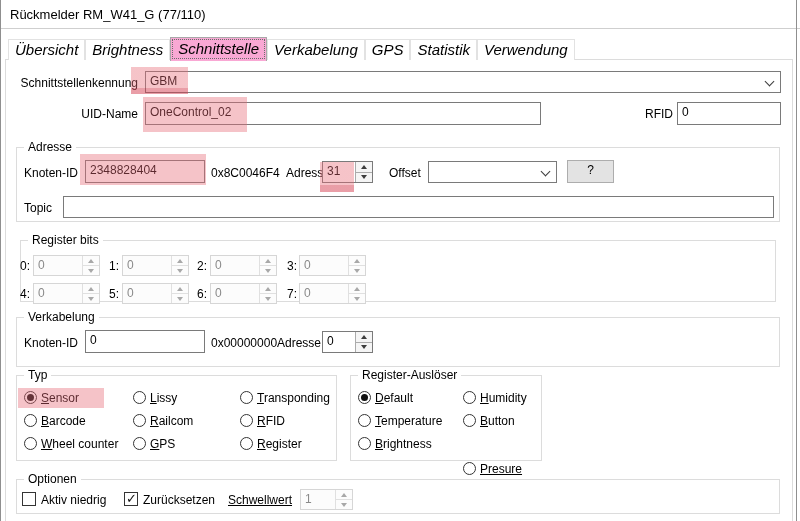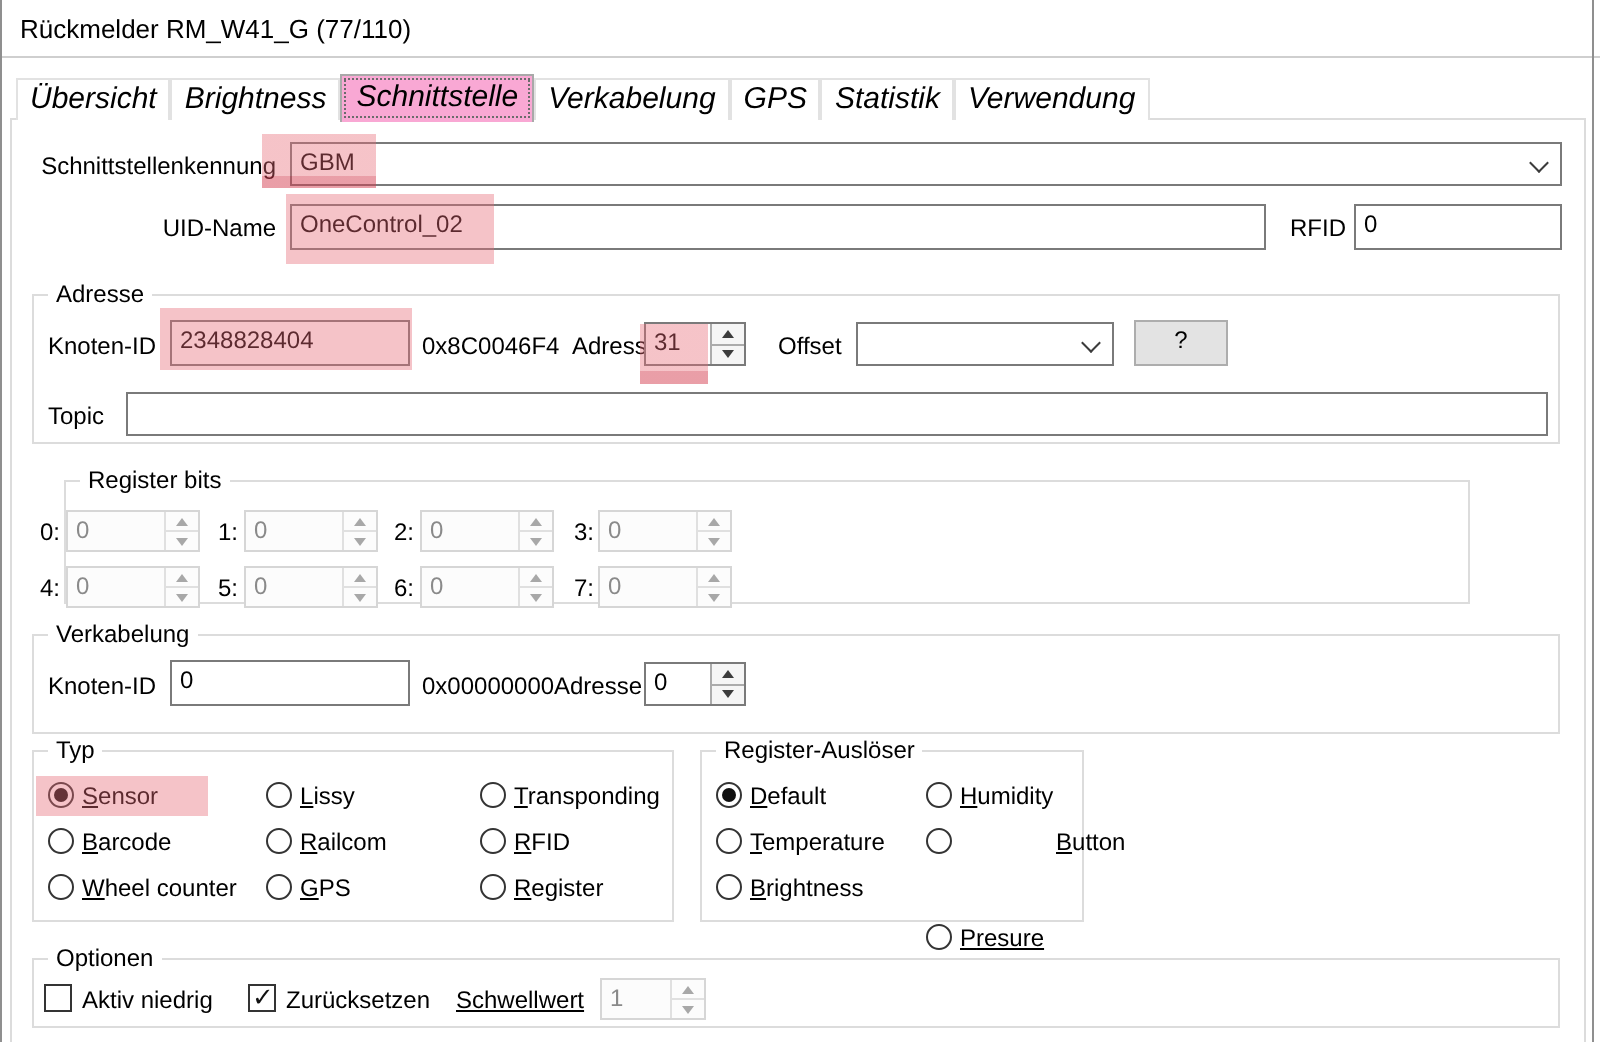--- a/index.html
+++ b/index.html
@@ -74,21 +74,21 @@
 
 <div class="page"></div>
 
 <div class="lbl r" style="left:0;top:76px;width:138px;">Schnittstellenkennung</div>
 <div class="combo" style="left:145px;top:71px;width:636px;height:22px;">
   <span>GBM</span>
   <span class="chev"></span>
 </div>
 
 <div class="lbl r" style="left:0;top:107px;width:138px;">UID-Name</div>
-<div class="box" style="left:145px;top:102px;width:488px;height:23px;">OneControl_02</div>
+<div class="box" style="left:145px;top:102px;width:396px;height:23px;">OneControl_02</div>
 <div class="lbl" style="left:645px;top:107px;">RFID</div>
 <div class="box" style="left:677px;top:102px;width:104px;height:23px;">0</div>
 
 <div class="grp" style="left:16px;top:147px;width:764px;height:75px;">
   <span class="gt">Adresse</span>
 </div>
 <div class="lbl" style="left:24px;top:166px;">Knoten-ID</div>
 <div class="box" style="left:85px;top:160px;width:120px;height:23px;">2348828404</div>
 <div class="lbl" style="left:211px;top:166px;">0x8C0046F4</div>
 <div class="lbl" style="left:286px;top:166px;">Adresse</div>
@@ -105,21 +105,21 @@
 </div>
 <div class="lbl" style="left:389px;top:166px;">Offset</div>
 <div class="combo" style="left:428px;top:161px;width:129px;height:22px;">
   <span></span>
   <span class="chev"></span>
 </div>
 <div class="btn" style="left:567px;top:160px;width:47px;height:23px;">?</div>
 <div class="lbl" style="left:24px;top:201px;">Topic</div>
 <div class="box" style="left:63px;top:196px;width:711px;height:22px;"></div>
 
-<div class="grp" style="left:32px;top:240px;width:703px;height:62px;">
+<div class="grp" style="left:20px;top:240px;width:756px;height:62px;">
   <span class="gt">Register bits</span>
 </div>
 <div class="lbl r" style="left:12px;top:259px;width:18px;">0:</div>
 <div class="spin dis" style="left:33px;top:255px;width:67px;height:21px;">
   <span class="val">0</span>
   <span class="btns">
       <span class="sb">
         <i class="tu"></i>
       </span>
       <span class="sb">
@@ -283,21 +283,21 @@
     <span class="rt mn">Temperature</span>
 </div>
 <div class="rad" style="left:358px;top:436px;">
   <span class="rc"></span>
     <span class="rt mn">Brightness</span>
 </div>
 <div class="rad" style="left:463px;top:390px;">
   <span class="rc"></span>
     <span class="rt mn">Humidity</span>
 </div>
-<div class="rad" style="left:463px;top:413px;gap:48px;">
+<div class="rad" style="left:463px;top:413px;">
   <span class="rc"></span>
     <span class="rt mn">Button</span>
 </div>
 <div class="rad" style="left:463px;top:461px;text-decoration:underline;">
   <span class="rc"></span>
     <span class="rt mn">Presure</span>
 </div>
 
 <div class="grp" style="left:16px;top:479px;width:764px;height:35px;">
   <span class="gt">Optionen</span>

